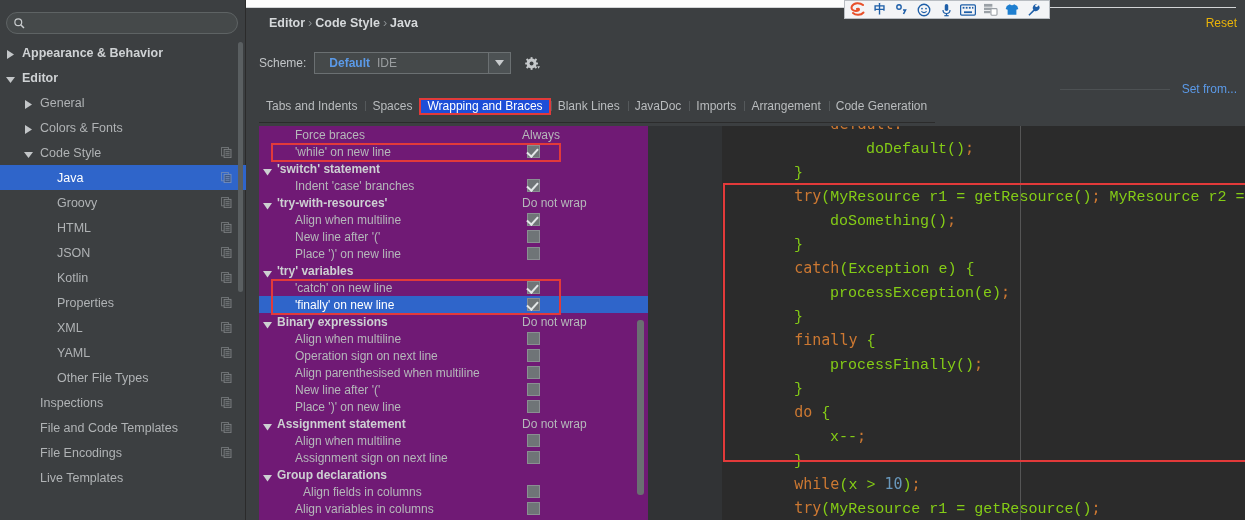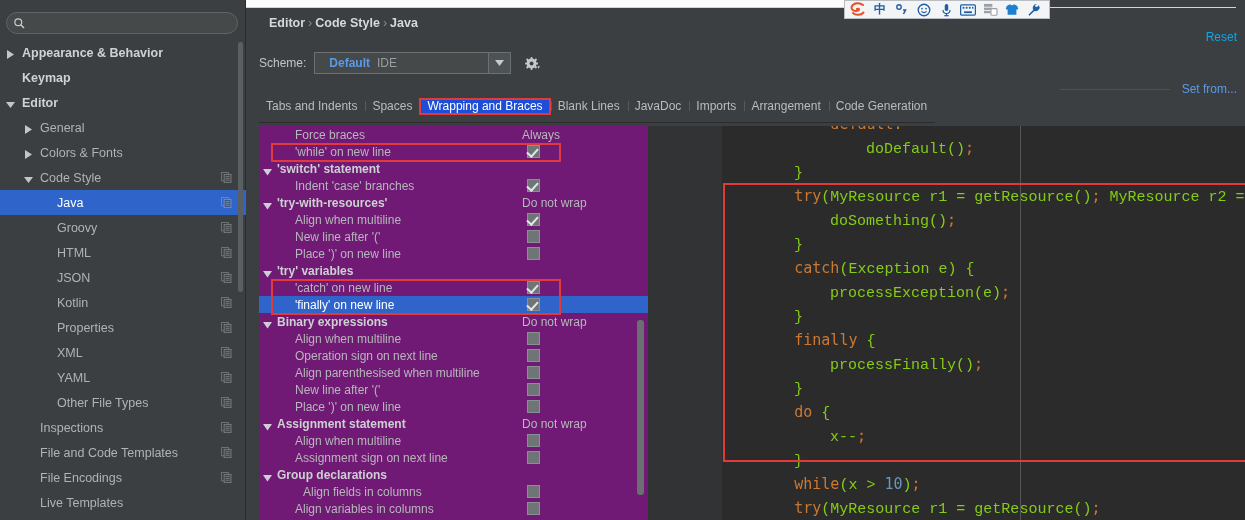--- a/index.html
+++ b/index.html
@@ -52,22 +52,22 @@
   
   #content { position: absolute; left: 247px; top: 0; width: 998px; height: 520px; padding-left: 28px; }
 
   #breadcrumb {
     position: absolute; left: 22px; top: 16px;
     font-size: 12.5px; font-weight: bold; color: #d6d9db; white-space: nowrap;
   }
   #breadcrumb .sep { color: #8a8f92; font-weight: normal; padding: 0 3px; }
 
   #reset-link {
-    position: absolute; right: 8px; top: 30px;
-    font-size: 12px; color: #0ea5e9; cursor: pointer;
+    position: absolute; right: 8px; top: 16px;
+    font-size: 12px; color: #eab308; cursor: pointer;
   }
 
   #scheme-row {
     position: absolute; left: 12px; top: 50px; height: 26px;
     display: flex; align-items: center;
   }
   #scheme-label { font-size: 12px; color: #c2c5c7; margin-right: 8px; }
   #scheme-combo {
     width: 197px; height: 22px; background: #45494a; border: 1px solid #6b7072;
     display: flex; align-items: center; position: relative;
@@ -205,23 +205,20 @@
         </svg>
         <input placeholder="" style="">
       </div>
     </div>
     <div id="tree">
         <div class="trow bold">
           <span class="arrow" style="left: 6px;"><svg width="9" height="9" viewBox="0 0 9 9">
               <polygon points="1,0 8,4.5 1,9" fill="#c3c6c8"></polygon>
             </svg></span>
           <span class="lbl" style="left: 22px;">Appearance &amp; Behavior</span>
-        </div>
-        <div class="trow bold">
-          <span class="lbl" style="left: 22px;">Keymap</span>
         </div>
         <div class="trow bold">
           <span class="arrow" style="left: 6px;"><svg width="9" height="9" viewBox="0 0 9 9">
               <polygon points="0,2 9,2 4.5,8" fill="#c3c6c8"></polygon>
             </svg></span>
           <span class="lbl" style="left: 22px;">Editor</span>
         </div>
         <div class="trow">
           <span class="arrow" style="left: 24px;"><svg width="9" height="9" viewBox="0 0 9 9">
               <polygon points="1,0 8,4.5 1,9" fill="#c3c6c8"></polygon>

